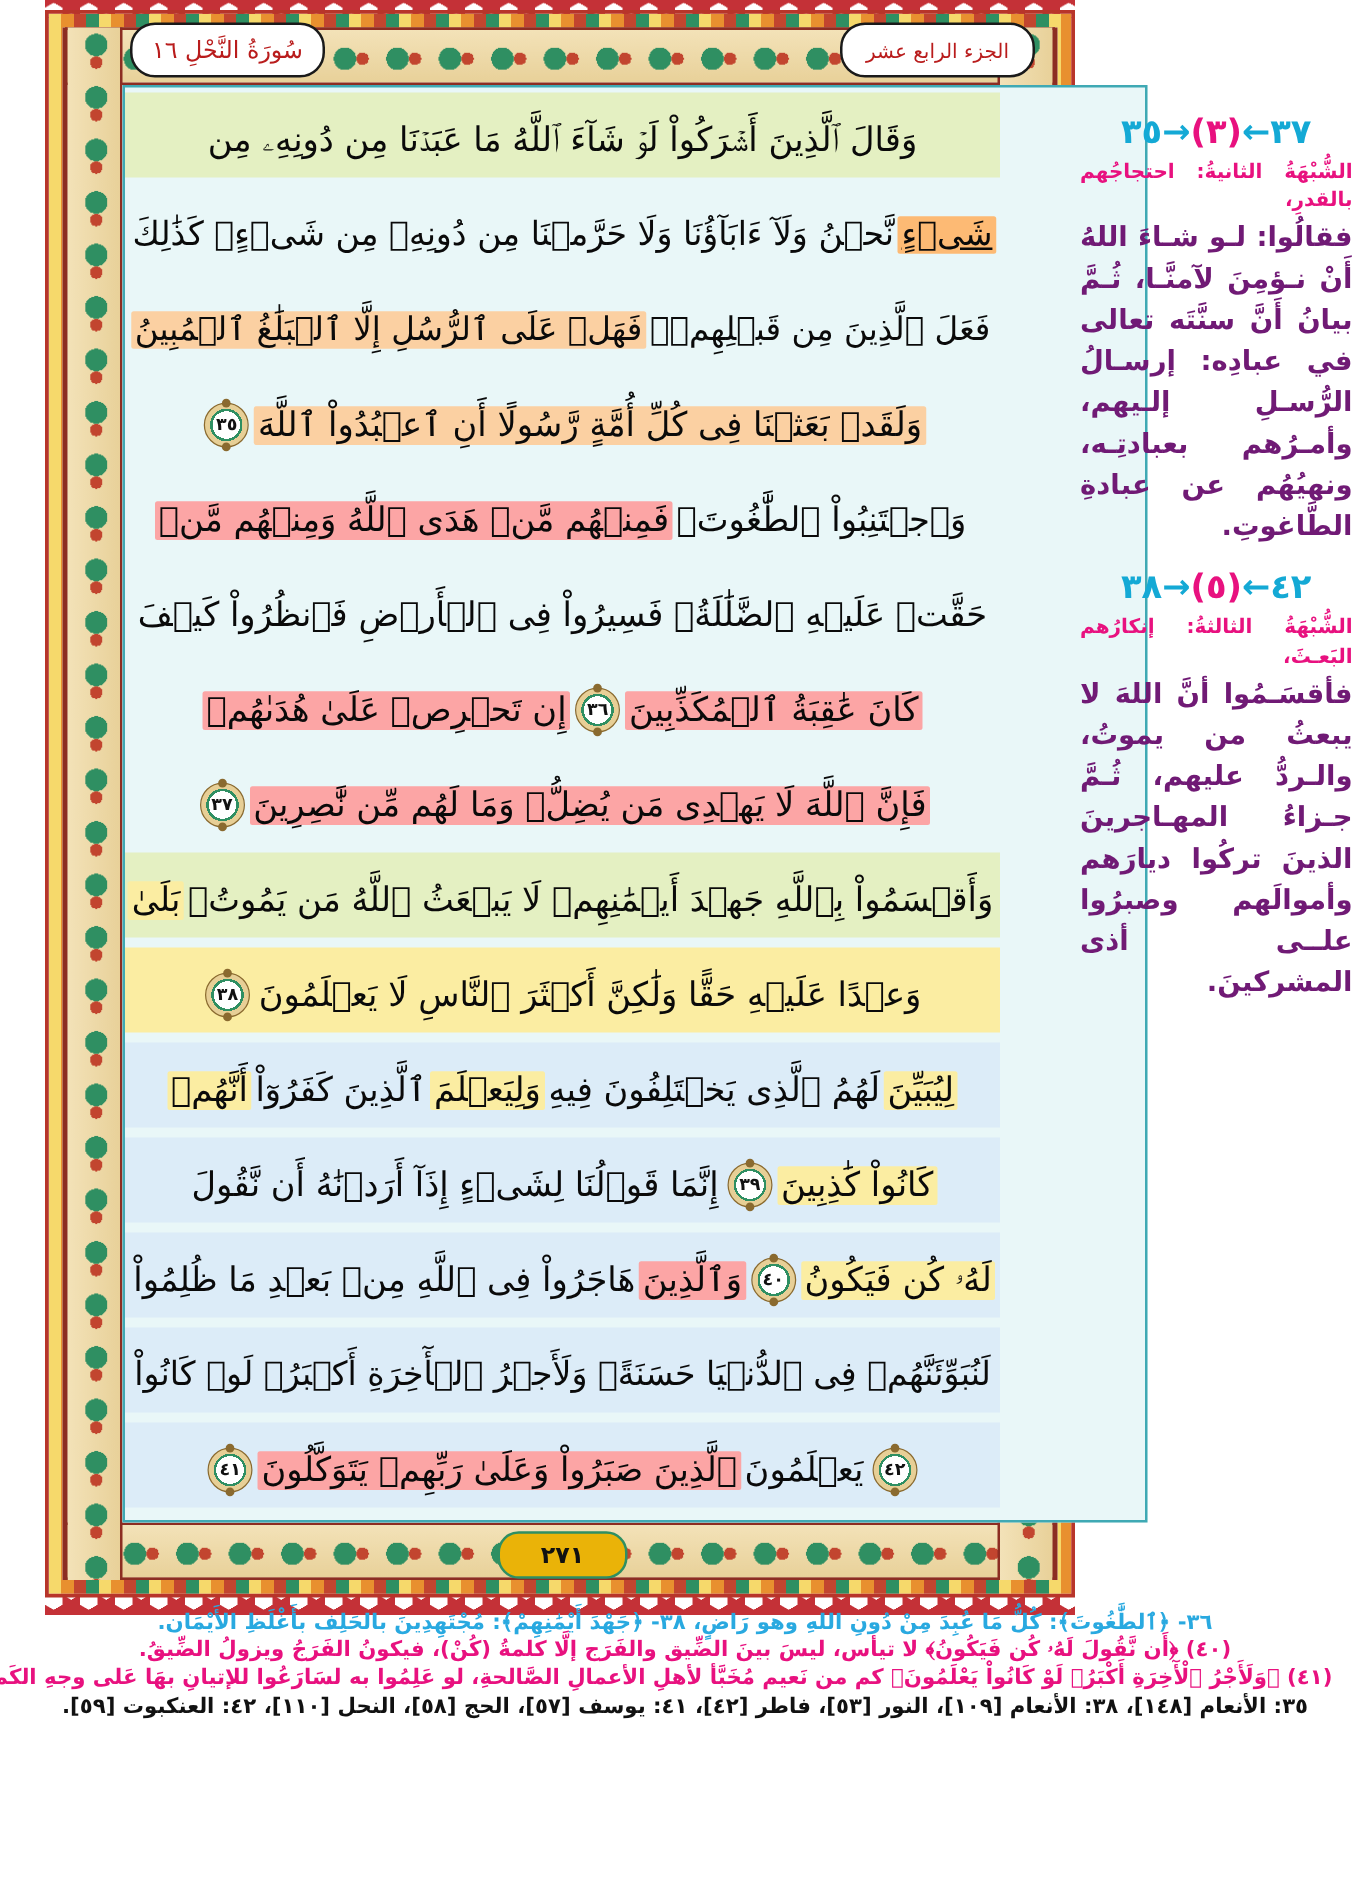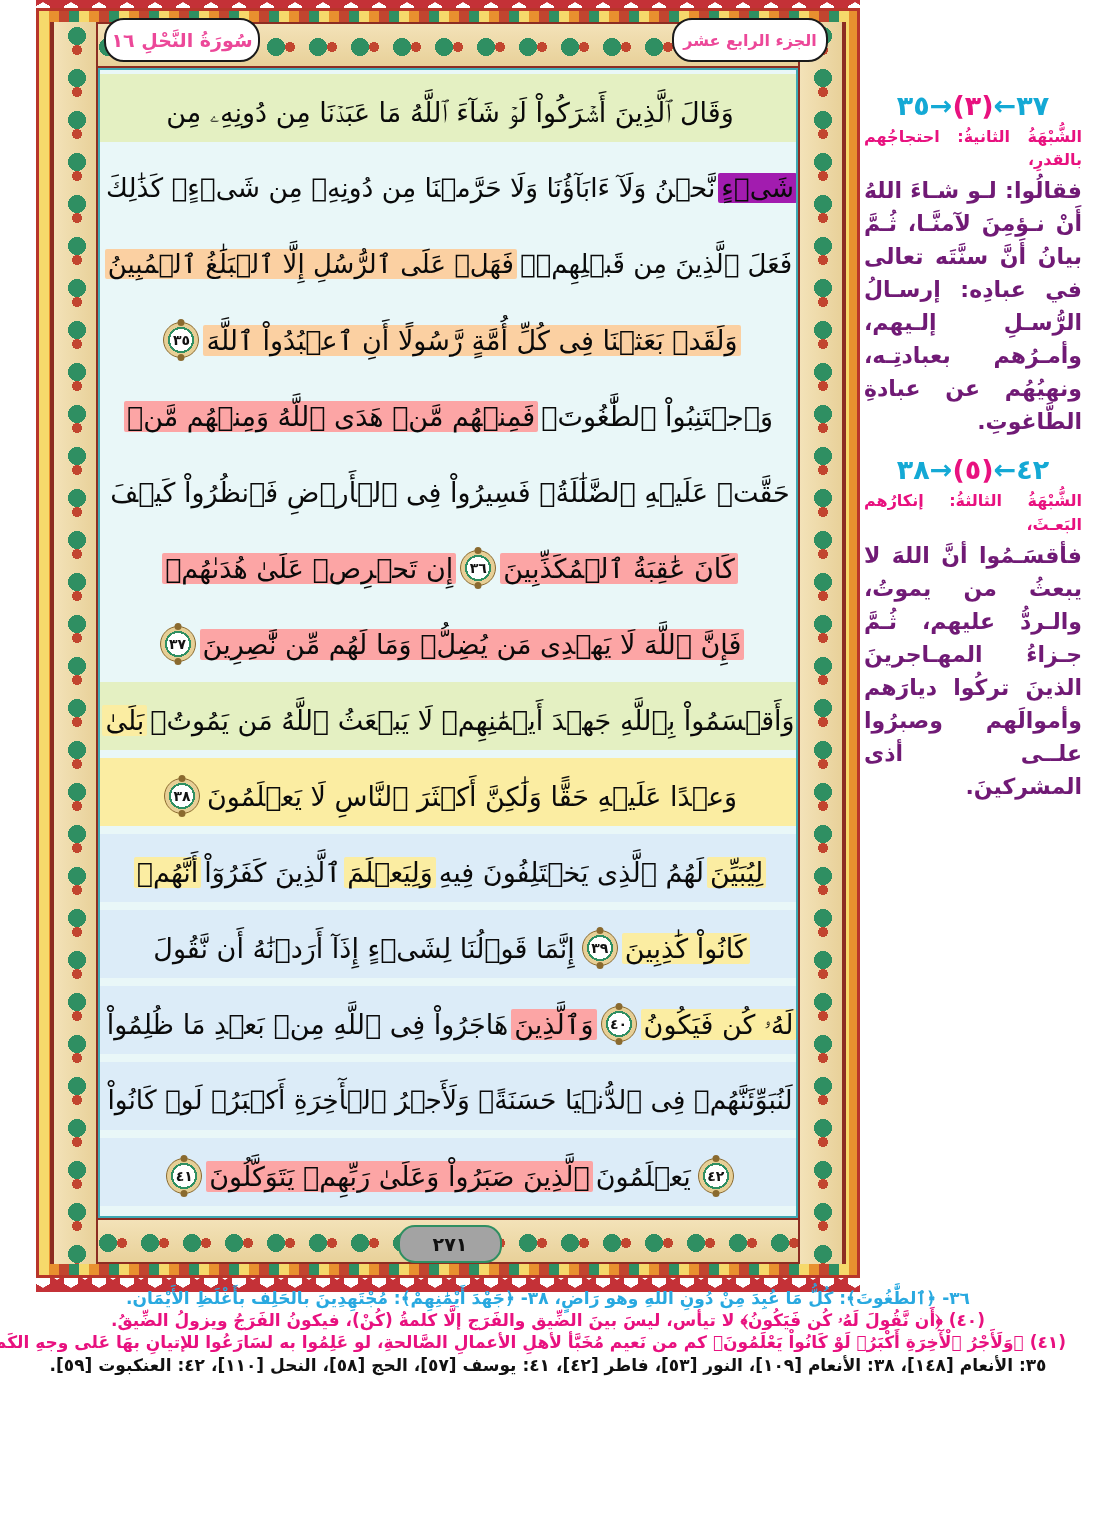--- a/index.html
+++ b/index.html
@@ -53,21 +53,21 @@
       radial-gradient(circle at 23px 28px,#c2452f 0 5px,transparent 5px),
       linear-gradient(90deg,#f3e2b8,#e7cf96);
     background-size:46px 42px,46px 42px,46px 42px;
     border-left:2px solid #8c2d22;border-right:2px solid #8c2d22;
     box-sizing:border-box;
   }
   .band-left{left:52px;}
   .band-right{left:798px;}
 
   .text-panel{
-    position:absolute;left:98px;top:68px;width:700px;height:1150px;
+    position:absolute;left:98px;top:68px;width:820px;height:1150px;
     background:#e9f7f8;
     border:2px solid #3fa9b4;
     box-sizing:border-box;
     overflow:hidden;
   }
 
   
   .spikes{position:absolute;left:36px;width:824px;height:16px;
     background-image:
       linear-gradient(to bottom right,transparent 49%,#c1272d 50%),
@@ -79,41 +79,41 @@
 
   
   .cartouche{
     position:absolute;top:18px;height:40px;
     background:#ffffff;border:2px solid #1a1a1a;border-radius:20px;
     display:flex;align-items:center;justify-content:center;
     direction:rtl;
   }
   .cartouche span{
     font-family:"DejaVu Sans","Liberation Sans",sans-serif;
-    font-weight:bold;color:#ec4899;letter-spacing:-.5px;
+    font-weight:normal;color:#b91c1c;letter-spacing:-.5px;
   }
   #surah-cartouche{left:104px;width:152px;}
   #surah-cartouche span{font-size:19px;}
   #juz-cartouche{left:672px;width:152px;}
   #juz-cartouche span{font-size:16px;text-align:center;}
 
   
   .qline{
     direction:rtl;text-align:center;
     font-family:"DejaVu Sans","Liberation Sans",sans-serif;
     color:#0a0a0a;
     white-space:nowrap;
     position:absolute;
     left:0;width:700px;
     font-size:27px;
     line-height:1;
     display:flex;align-items:center;justify-content:center;
   }
   .qline .seg{padding:2px 3px;border-radius:2px;}
-  .hl-green{background:#a21caf;}
+  .hl-green{background:#fdba74;text-decoration:underline;}
   .hl-orange{background:#fbd0a2;}
   .hl-pink{background:#fca5a5;}
   .hl-yellow{background:#fbeda2;}
   .hl-none{background:transparent;}
 
   .band-bg{position:absolute;left:0;width:700px;}
   .bg-green{background:#e4f0c2;}
   .bg-blue{background:#dcecf8;}
   .bg-yellow{background:#fbeda2;}
 
@@ -130,21 +130,21 @@
   .ayah-mark::before,.ayah-mark::after{
     content:"";position:absolute;left:50%;width:7px;height:7px;
     background:#8a6a2f;border-radius:50%;transform:translateX(-50%);
   }
   .ayah-mark::before{top:-4px;}
   .ayah-mark::after{bottom:-4px;}
 
   
   .page-num{
     position:absolute;left:398px;top:1225px;width:100px;height:34px;
-    background:#a3a3a3;border:2px solid #2f8f62;border-radius:17px;
+    background:#eab308;border:2px solid #2f8f62;border-radius:17px;
     display:flex;align-items:center;justify-content:center;
     font-size:19px;font-weight:bold;color:#111;
   }
 
   
   .sidebar{
     position:absolute;left:864px;top:90px;width:218px;
     direction:rtl;text-align:justify;
     font-family:"DejaVu Sans","Liberation Sans",sans-serif;
   }

